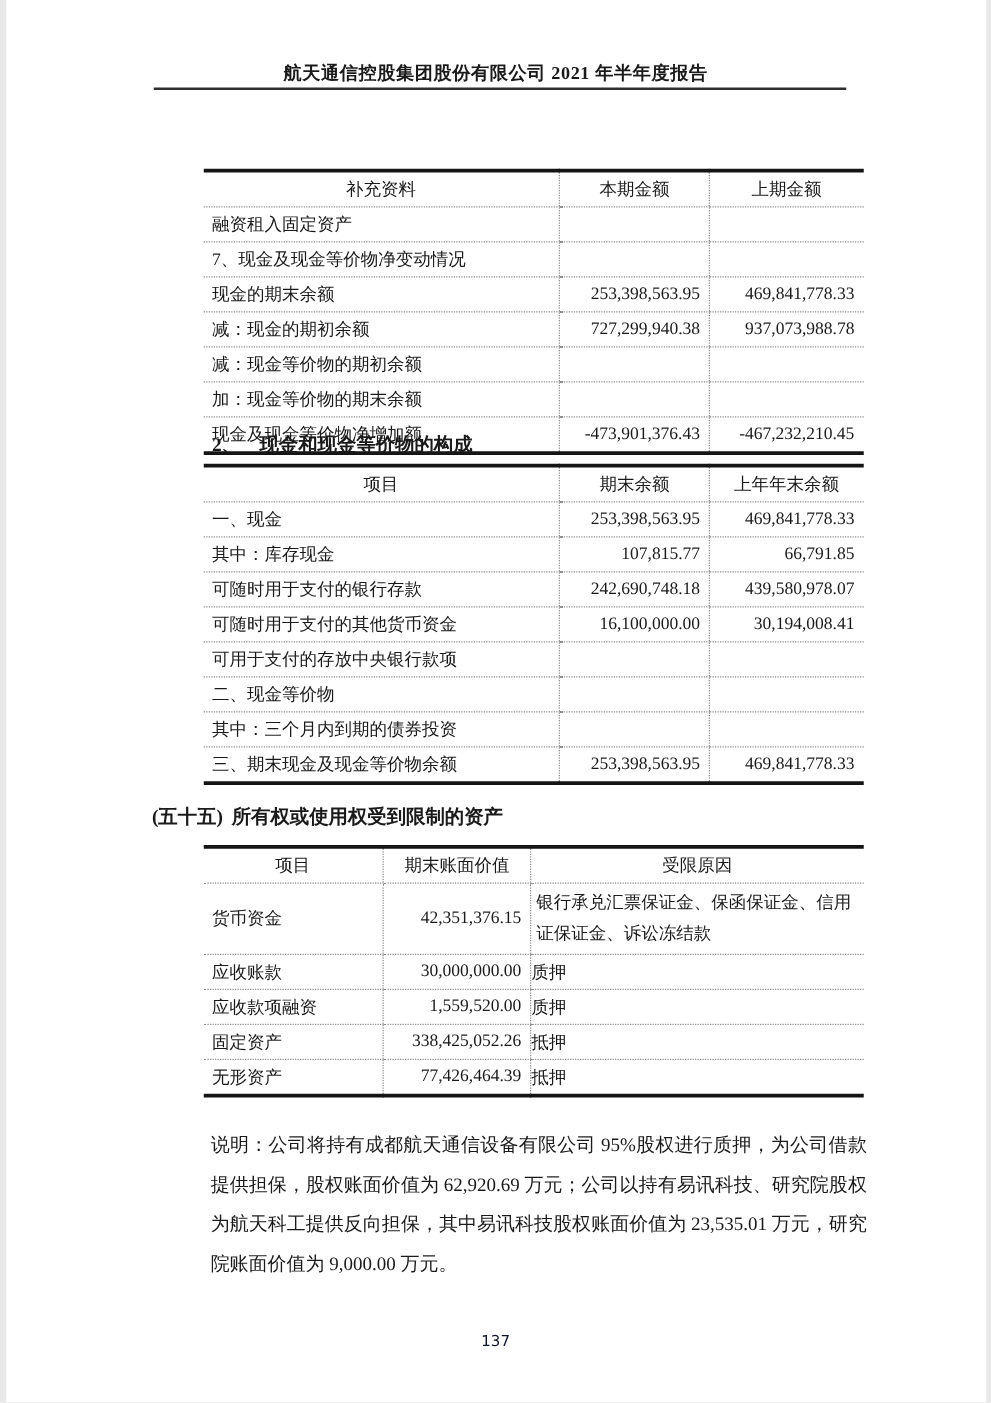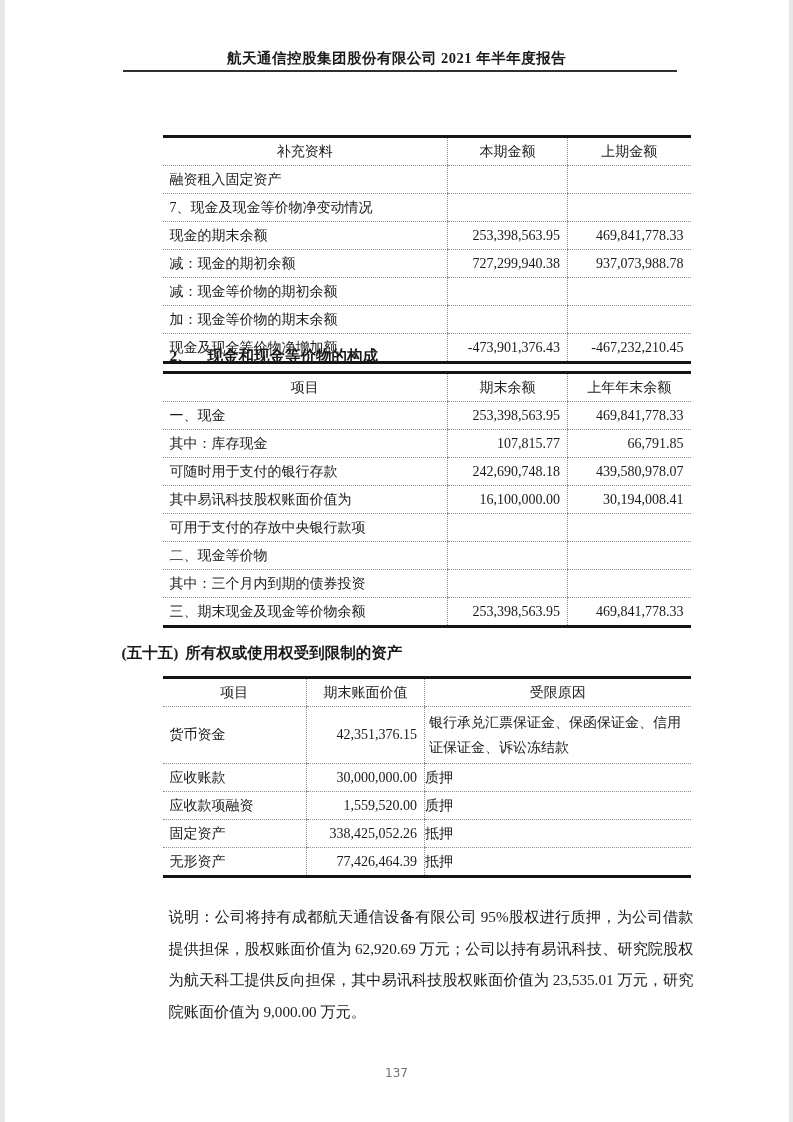--- a/index.html
+++ b/index.html
@@ -48,21 +48,21 @@
   #sec55-heading .sec-num { margin-right:7px; }
   
   .note {
     position:absolute; left:164px; top:901px; width:525px;
     font-size:15.2px; line-height:31.6px; text-align:justify;
   }
   
   .page-num {
     position:absolute; top:1066px; left:0; width:100%;
     text-align:center; font-size:12px;
-    font-family:"DejaVu Sans", sans-serif; color:#737373;
+    font-family:"DejaVu Sans", sans-serif; color:#0f172a;
   }
 </style>
 </head>
 <body>
 
 <div class="page">
 
   <div class="doc-header">航天通信控股集团股份有限公司 2021 年半年度报告</div>
   <div class="header-rule"></div>
 
@@ -145,21 +145,21 @@
         <td class="lbl">其中：库存现金</td>
         <td class="num">107,815.77</td>
         <td class="num">66,791.85</td>
       </tr>
       <tr>
         <td class="lbl">可随时用于支付的银行存款</td>
         <td class="num">242,690,748.18</td>
         <td class="num">439,580,978.07</td>
       </tr>
       <tr>
-        <td class="lbl">其中易讯科技股权账面价值为</td>
+        <td class="lbl">可随时用于支付的其他货币资金</td>
         <td class="num">16,100,000.00</td>
         <td class="num">30,194,008.41</td>
       </tr>
       <tr>
         <td class="lbl">可用于支付的存放中央银行款项</td>
         <td class="num"></td>
         <td class="num"></td>
       </tr>
       <tr>
         <td class="lbl">二、现金等价物</td>

